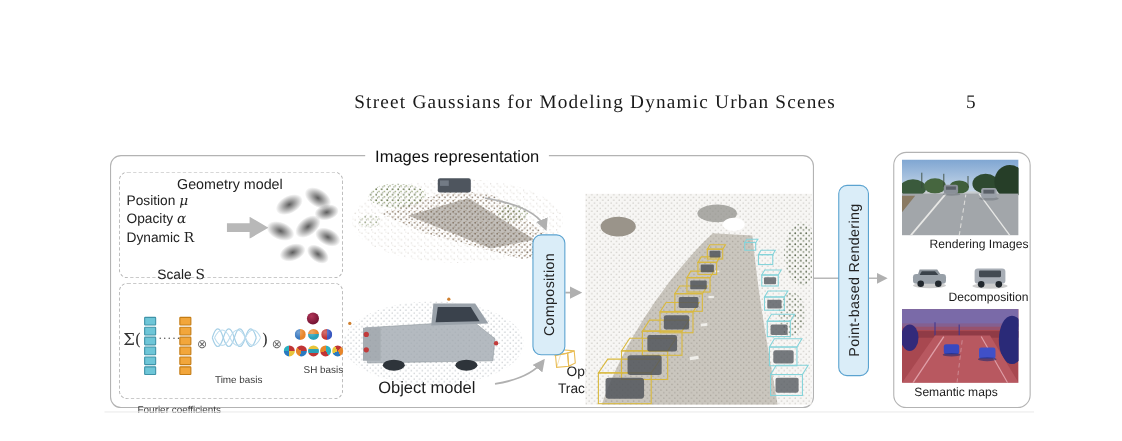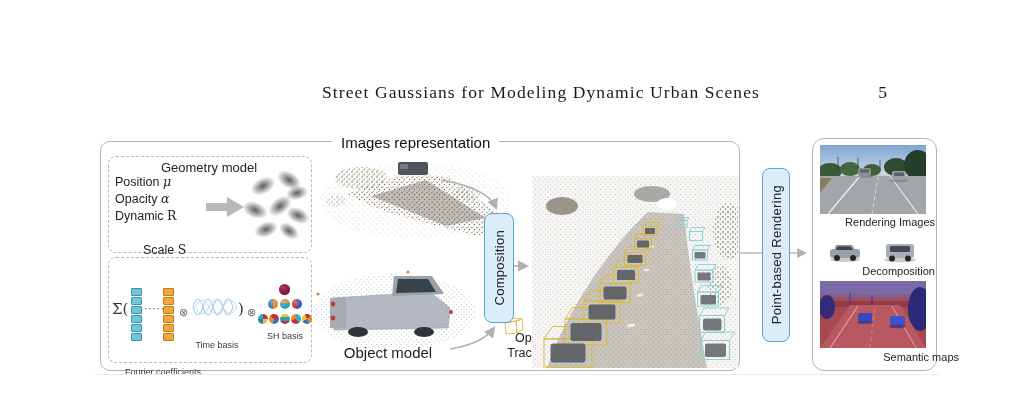--- a/index.html
+++ b/index.html
@@ -132,21 +132,21 @@
     <span class="sh" style="left:22px;top:15px;width:10px;height:10px;background:radial-gradient(circle at 35% 30%, rgba(255,255,255,.3), transparent 55%), linear-gradient(180deg,#e8862a 45%,#2aa0b8 45%);"></span>
     <span class="sh" style="left:34px;top:15px;width:10px;height:10px;background:radial-gradient(circle at 35% 30%, rgba(255,255,255,.3), transparent 55%), linear-gradient(90deg,#c03535 55%,#3a58c0 55%);"></span>
     <span class="sh" style="left:0px;top:30px;width:10px;height:10px;background:conic-gradient(#c03535 0 25%,#e8c43a 25% 50%,#2a7ac0 50% 75%,#2ab0c0 75%);"></span>
     <span class="sh" style="left:11px;top:30px;width:10px;height:10px;background:conic-gradient(from 90deg,#2a7ac0 0 30%,#e8862a 30% 60%,#c03535 60%);"></span>
     <span class="sh" style="left:22px;top:30px;width:10px;height:10px;background:linear-gradient(180deg,#e8c43a 33%,#2aa0b8 33% 66%,#c03535 66%);"></span>
     <span class="sh" style="left:33px;top:30px;width:10px;height:10px;background:conic-gradient(#2ab0c0 0 40%,#c03535 40% 70%,#e8862a 70%);"></span>
     <span class="sh" style="left:44px;top:30px;width:10px;height:10px;background:conic-gradient(from 45deg,#e8862a 0 30%,#2a7ac0 30% 55%,#e8c43a 55% 80%,#c03535 80%);"></span>
   </div>
   <div class="mini-label" style="left:110px;top:331px;width:106px;margin-top:36px;">Fourier coefficients</div>
   <div class="mini-label" style="left:194px;top:340px;width:46px;">Time basis</div>
-  <div class="mini-label" style="left:258px;top:331px;width:54px;">SH basis</div>
+  <div class="mini-label" style="left:258px;top:331px;width:54px;text-align:right;">SH basis</div>
 
   <svg style="position:absolute;left:316px;top:156px;" width="204" height="88" viewBox="0 0 204 88">
     <defs>
       <pattern id="pA" width="5" height="5" patternUnits="userSpaceOnUse">
         <circle cx="1" cy="1.5" r=".8" fill="#9a8a78"></circle>
           <circle cx="3.5" cy="3.5" r=".7" fill="#7a6a58"></circle>
           <circle cx="2.5" cy="0.5" r=".5" fill="#b8a890"></circle>
       </pattern>
       <pattern id="pG" width="5" height="5" patternUnits="userSpaceOnUse">
         <circle cx="1" cy="1" r=".8" fill="#6a7a50"></circle>
@@ -354,18 +354,18 @@
     <line x1="52" y1="24" x2="52" y2="14" stroke="#403890" stroke-width="1"></line>
     <polygon points="0,67 106,67 80,24 30,24" fill="#b85860"></polygon>
     <line x1="10" y1="67" x2="38" y2="25" stroke="#e0a0a8" stroke-width="1.2"></line>
     <line x1="96" y1="67" x2="72" y2="25" stroke="#e0a0a8" stroke-width="1"></line>
     <line x1="50" y1="67" x2="55" y2="26" stroke="#d09098" stroke-width=".8" stroke-dasharray="4 3"></line>
     <rect x="38" y="32" width="14" height="9" rx="2" fill="#3848c0"></rect>
     <rect x="70" y="35" width="15" height="10" rx="2" fill="#4050c8"></rect>
     <ellipse cx="45" cy="41.5" rx="8" ry="1.5" fill="#202870" opacity=".6"></ellipse>
     <ellipse cx="77.5" cy="45.5" rx="8.5" ry="1.8" fill="#202870" opacity=".6"></ellipse>
   </svg>
-  <div class="out-label" style="left:836px;top:351px;width:123px;z-index:3;">Semantic maps</div>
+  <div class="out-label" style="left:784px;top:351px;width:123px;z-index:3;">Semantic maps</div>
 
   <div class="faint-rule"></div>
 
 
 </div>
 
 </body></html>

